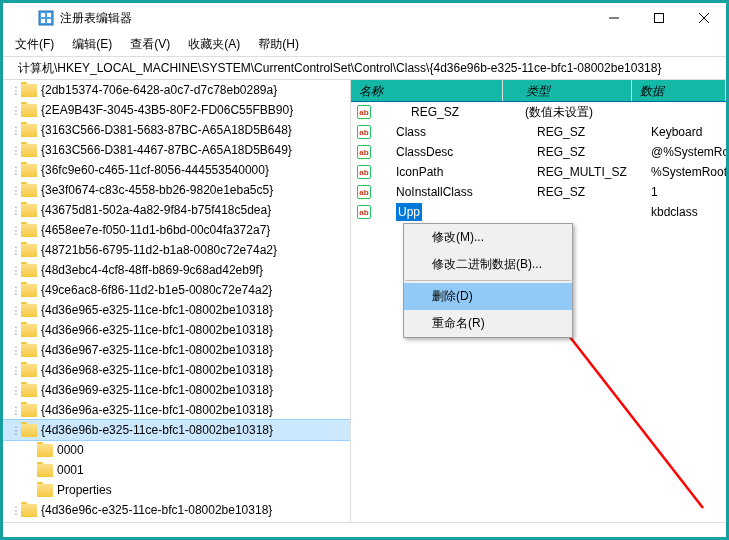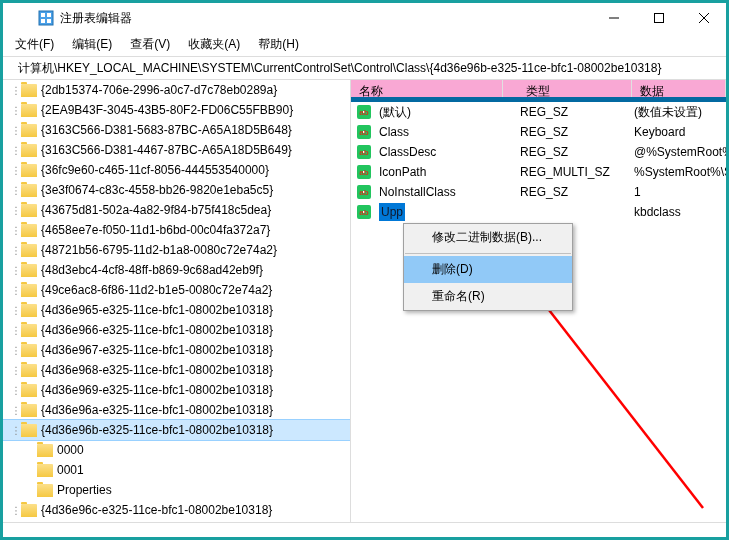--- a/index.html
+++ b/index.html
@@ -18,30 +18,30 @@
 .list-panel { flex: 1; overflow: hidden; position: relative; }
 .tree { overflow-y: scroll; height: 100%; }
 .tree::-webkit-scrollbar, .list-panel::-webkit-scrollbar { width: 16px; height: 16px; }
 .tree::-webkit-scrollbar-track { background: #f0f0f0; }
 .tree::-webkit-scrollbar-thumb { background: #c1c1c1; }
 .tree-item { display: flex; align-items: center; height: 20px; padding-left: 8px; white-space: nowrap; cursor: default; }
 .tree-item.selected-main { background: #cce8ff; outline: 1px solid #99d1ff; }
 .dots { width: 10px; display: inline-block; text-align: center; color: #888; font-size: 10px; }
 .folder-icon { width: 16px; height: 13px; background: linear-gradient(#fce08a, #f5c842); border-radius: 1px 1px 0 0; margin-right: 4px; position: relative; }
 .folder-icon::before { content: ''; position: absolute; top: -2px; left: 0; width: 6px; height: 2px; background: #f5c842; border-radius: 1px 1px 0 0; }
-.list-header { display: flex; height: 22px; border-bottom: 5px solid #0369a1; background: #f9a8d4; }
+.list-header { display: flex; height: 22px; border-bottom: 1px solid #0369a1; background: #14b8a6; font-style: italic; }
 .col-h { padding: 3px 8px; border-right: 1px solid #e0e0e0; cursor: default; }
 .col-name { width: 152px; }
 .col-type { width: 114px; margin-left: 15px; }
 .col-data { flex: 1; min-width: 0; }
 .list-rows { overflow-x: scroll; overflow-y: hidden; height: calc(100% - 22px); }
 .list-row { display: flex; align-items: center; height: 20px; cursor: default; white-space: nowrap; }
 .list-row .c { padding: 2px 8px; overflow: hidden; }
-.reg-icon { width: 14px; height: 14px; background: #fff; border: 6px solid #22c55e; border-radius: 2px; margin-left: 6px; margin-right: 0; display: inline-flex; align-items: center; justify-content: center; font-size: 8px; color: #c04020; font-weight: bold; }
-.sel-val { background: #0078d7; color: #0f172a; padding: 10px 2px; }
+.reg-icon { width: 14px; height: 14px; background: #fff; border: 1px solid #22c55e; border-radius: 2px; margin-left: 6px; margin-right: 17px; display: inline-flex; align-items: center; justify-content: center; font-size: 8px; color: #c04020; font-weight: bold; }
+.sel-val { background: #0078d7; color: #ffffff; padding: 10px 2px; }
 .context-menu { position: absolute; left: 400px; top: 220px; width: 170px; background: #f0f0f0; border: 1px solid #a0a0a0; box-shadow: 2px 2px 4px rgba(0,0,0,0.3); z-index: 10; }
 .context-menu .cm-item { padding: 5px 12px 5px 28px; cursor: default; }
 .context-menu .cm-item.highlighted { background: #91c9f7; }
 .context-menu hr { border: none; border-top: 1px solid #c0c0c0; margin: 2px 1px; }
 .statusbar { height: 12px; border-top: 1px solid #ddd; }
 .arrow-svg { position: absolute; left: 500px; top: 265px; z-index: 5; pointer-events: none; }
 .indent { display: inline-block; }
 </style>
 </head>
 <body>
@@ -90,21 +90,21 @@
     <span>计算机\HKEY_LOCAL_MACHINE\SYSTEM\CurrentControlSet\Control\Class\{4d36e96b-e325-11ce-bfc1-08002be10318}</span>
   </div>
 
   <div class="content">
     <div class="tree-panel">
       <div class="tree" id="tree">
           <div class="tree-item">
             <span class="indent" style="width: 0px;"></span>
             <span class="dots">⋮</span>
             <span class="folder-icon"></span>
-            <span>{2db15374-706e-2996-a0c7-d7c78eb0289a}</span>
+            <span>{2db15374-706e-6428-a0c7-d7c78eb0289a}</span>
           </div>
           <div class="tree-item">
             <span class="indent" style="width: 0px;"></span>
             <span class="dots">⋮</span>
             <span class="folder-icon"></span>
             <span>{2EA9B43F-3045-43B5-80F2-FD06C55FBB90}</span>
           </div>
           <div class="tree-item">
             <span class="indent" style="width: 0px;"></span>
             <span class="dots">⋮</span>
@@ -229,21 +229,20 @@
     </div>
     <div class="list-panel">
       <div class="list-header">
         <div class="col-h col-name">名称</div>
         <div class="col-h col-type">类型</div>
         <div class="col-h col-data">数据</div>
       </div>
       <div class="list-rows" id="list-rows">
           <div class="list-row">
             <span class="reg-icon">ab</span>
-            <span class="c col-name" style="width: 126px;">(默认)</span>
             <span class="c col-type" style="width: 114px;">REG_SZ</span>
             <span class="c col-data">(数值未设置)</span>
           </div>
           <div class="list-row">
             <span class="reg-icon">ab</span>
             <span class="c col-name" style="width: 126px;">Class</span>
             <span class="c col-type" style="width: 114px;">REG_SZ</span>
             <span class="c col-data">Keyboard</span>
           </div>
           <div class="list-row">
@@ -269,20 +268,21 @@
             <span class="c col-name" style="width: 126px;"><span class="sel-val">Upp</span></span>
             <span class="c col-type" style="width: 114px;"></span>
             <span class="c col-data">kbdclass</span>
           </div>
         </div>
     </div>
   </div>
   <div class="statusbar"></div>
 
   <div class="context-menu">
+    <div class="cm-item">修改(M)...</div>
     <div class="cm-item">修改二进制数据(B)...</div>
     <hr>
     <div class="cm-item highlighted">删除(D)</div>
     <div class="cm-item">重命名(R)</div>
   </div>
 
   <svg class="arrow-svg" width="220" height="260">
     <defs>
         <marker id="ah" markerWidth="10" markerHeight="10" refX="2" refY="3" orient="auto">
           <path d="M0,0 L0,6 L8,3 z" fill="#ff0000"></path>

